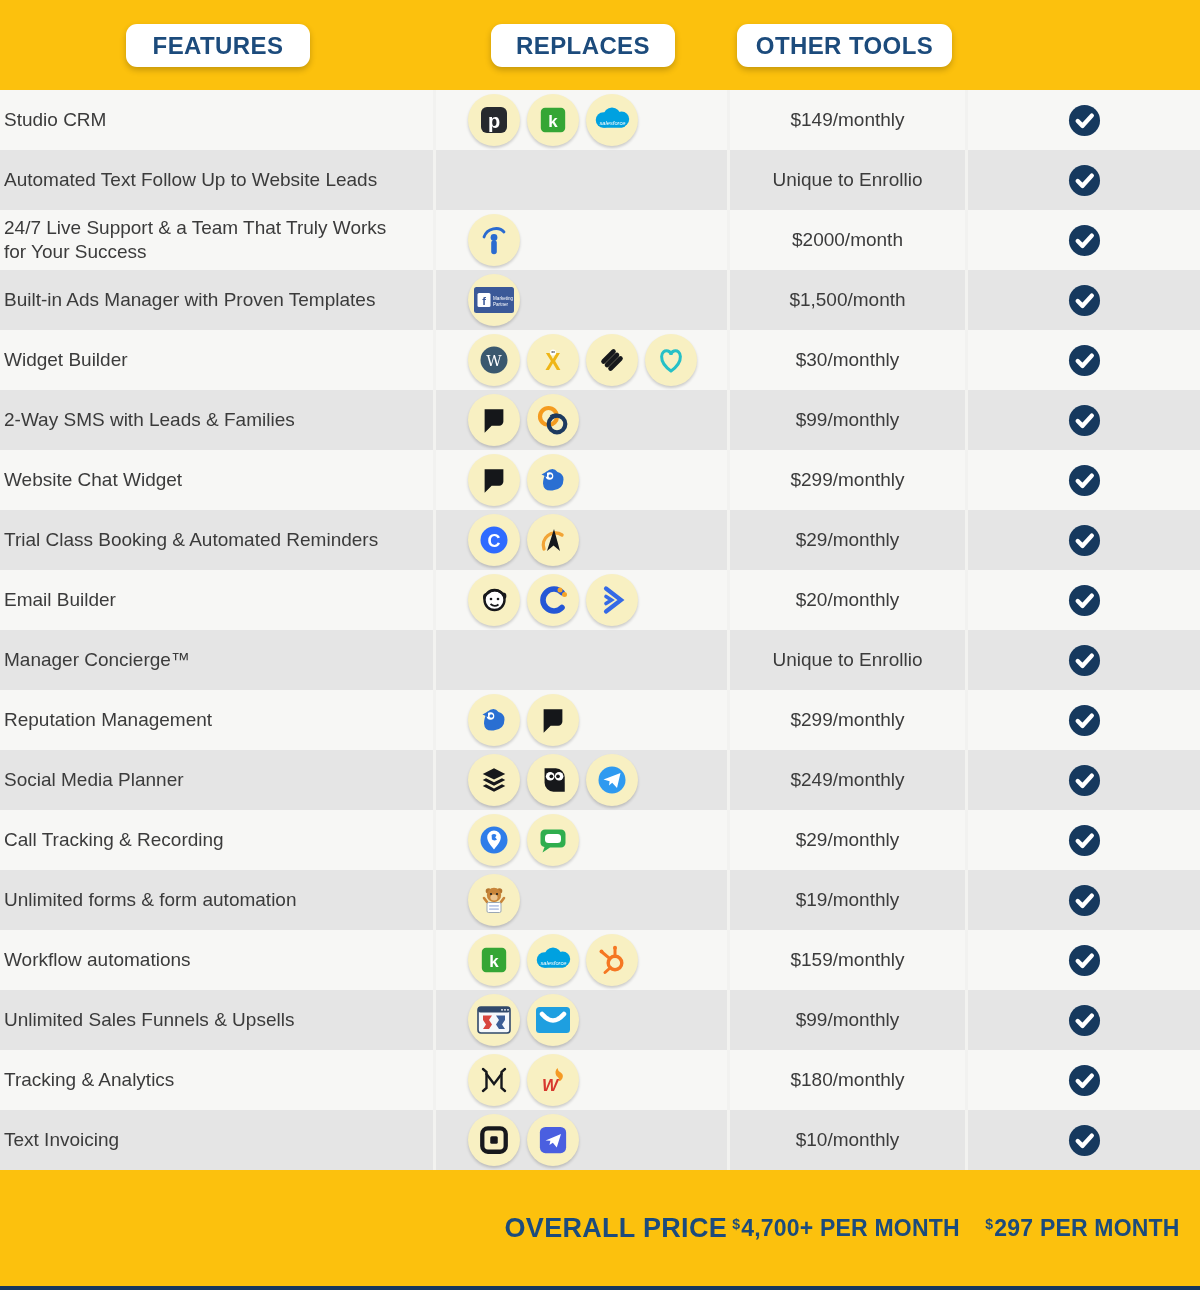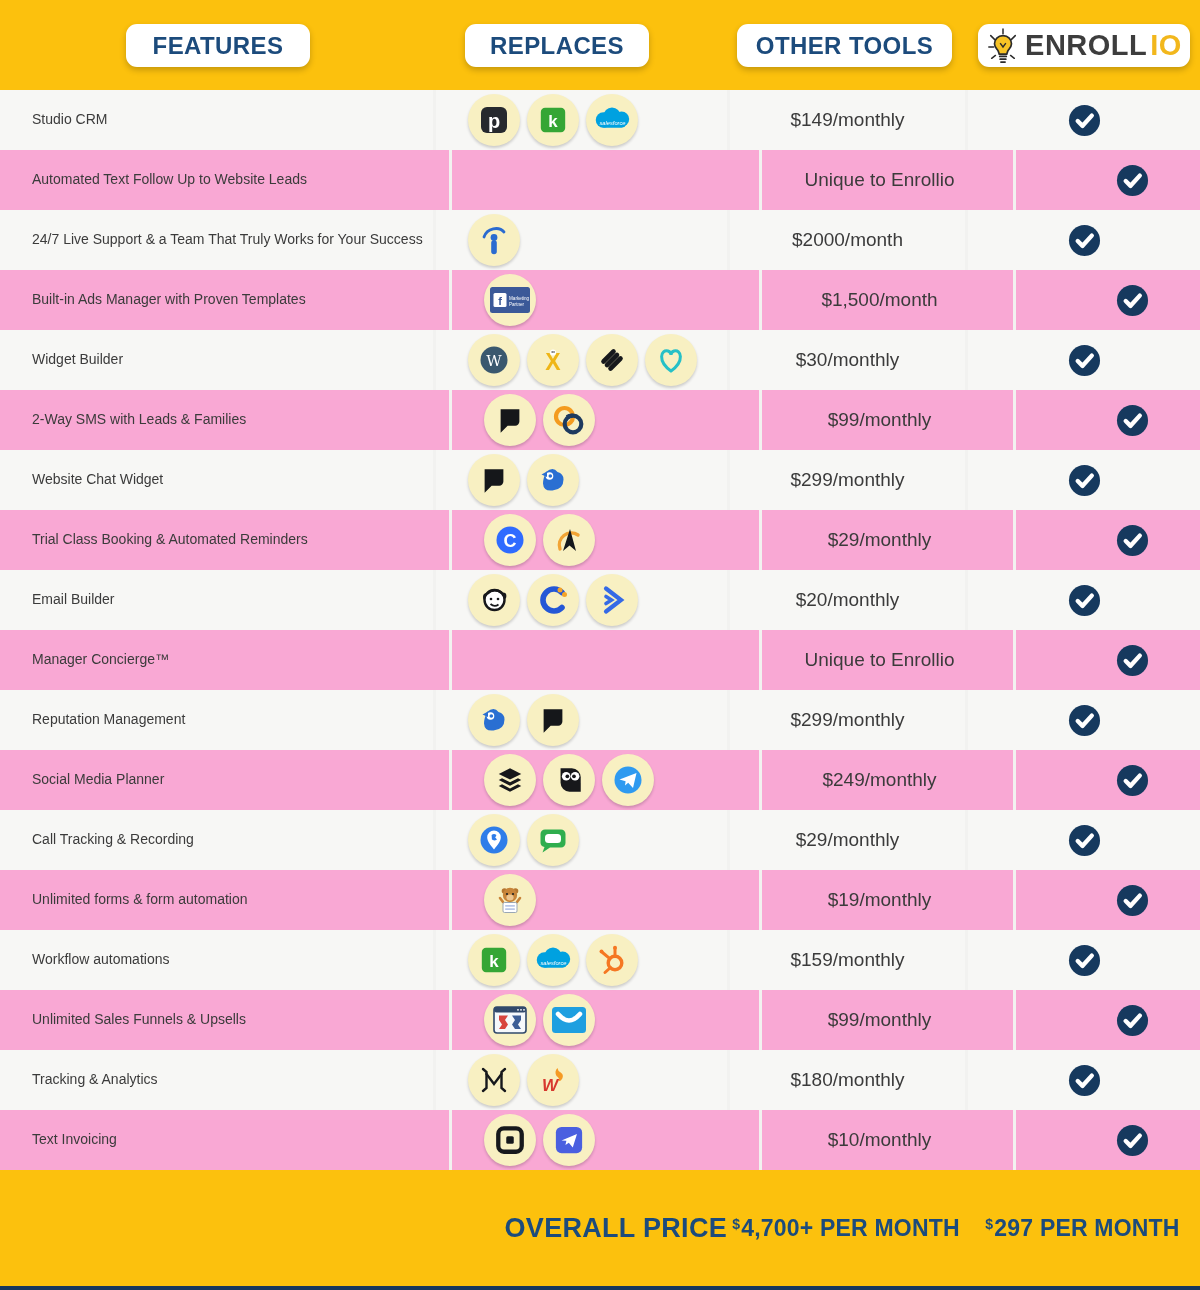--- a/index.html
+++ b/index.html
@@ -6,34 +6,34 @@
   body{width:1200px;height:1290px;font-family:"Liberation Sans",sans-serif;-webkit-font-smoothing:antialiased;}
   .page{width:1200px;height:1290px;display:flex;flex-direction:column;overflow:hidden;}
 
   
   .topbar{position:relative;flex:0 0 90px;background:#fcc10d;}
   .pill{position:absolute;top:24px;height:43px;background:#ffffff;border-radius:11px;
         display:flex;align-items:center;justify-content:center;
         box-shadow:0 3px 6px rgba(0,0,0,.22);
         color:#1c4b7c;font-weight:bold;font-size:24px;letter-spacing:.4px;}
   .pill-features{left:126px;width:184px;}
-  .pill-replaces{left:465px;width:184px;}
+  .pill-replaces{left:491px;width:184px;}
   .pill-other{left:737px;width:215px;}
   .pill-logo{left:978px;width:212px;gap:3px;}
   .logo-main{color:#3d3d3d;font-size:29px;font-weight:600;letter-spacing:.5px;}
   .logo-suffix{color:#f2b71c;font-size:29px;font-weight:600;letter-spacing:.5px;}
   .bulb{width:34px;height:38px;margin-right:2px;flex:0 0 34px;}
 
   
   .rows{flex:1 1 auto;}
   .row{display:grid;grid-template-columns:433px 294px 238px 235px;height:60px;background:#f7f7f5;}
-  .row.alt{background:#f9a8d4;gap:16px;}
+  .row.alt{background:#e5e5e5;}
   .cell{display:flex;align-items:center;box-sizing:border-box;}
   .cell + .cell{border-left:3px solid #f2f2f0;}
-  .cell.feature{padding-left:32px;font-size:14px;color:#3b3b3b;line-height:1.25;}
+  .cell.feature{padding-left:4px;font-size:19px;color:#3b3b3b;line-height:1.25;}
   .feature-text{max-width:402px;}
   .cell.replaces{padding-left:32px;gap:7px;}
   .icon-circle{width:52px;height:52px;flex:0 0 52px;border-radius:50%;background:#f8f0c2;
                display:flex;align-items:center;justify-content:center;
                box-shadow:0 2px 3px rgba(0,0,0,.18);}
   .icon-circle svg{display:block;}
   .cell.price{justify-content:center;font-size:19px;color:#3b3b3b;}
   .cell.enrollio{justify-content:center;}
   .check{display:flex;}
   .check svg{width:33px;height:33px;display:block;}
@@ -55,41 +55,20 @@
   <div class="topbar">
     <div class="pill pill-features">
       <span>FEATURES</span>
     </div>
     <div class="pill pill-replaces">
       <span>REPLACES</span>
     </div>
     <div class="pill pill-other">
       <span>OTHER TOOLS</span>
     </div>
-    <div class="pill pill-logo">
-      <svg class="bulb" viewBox="0 0 36 40">
-        <g stroke="#2b2b2b" stroke-width="1.6" stroke-linecap="round" fill="none">
-          <path d="M5 9 l4 4"></path>
-            <path d="M31 9 l-4 4"></path>
-            <path d="M3 21 h5"></path>
-            <path d="M18 2 v5"></path>
-            <path d="M6 33 l4-3"></path>
-            <path d="M30 33 l-4-3"></path>
-        </g>
-        <path d="M18 9 c-5.5 0-9 4-9 8.5 0 3.5 2.5 5.5 4 8 l1 3 h8 l1-3 c1.5-2.5 4-4.5 4-8 C27 13 23.5 9 18 9z" fill="#f7c325" stroke="#2b2b2b" stroke-width="1.8"></path>
-        <g stroke="#2b2b2b" stroke-width="1.8" stroke-linecap="round" fill="none">
-          <path d="M14.5 31 h7"></path>
-            <path d="M15 34 h6"></path>
-            <path d="M15.8 37 h4.4"></path>
-        </g>
-        <path d="M15 17 l3 4 3-4" fill="none" stroke="#2b2b2b" stroke-width="1.5"></path>
-      </svg>
-      <span class="logo-main">ENROLL</span>
-        <span class="logo-suffix">IO</span>
-    </div>
   </div>
 
   <div class="rows" id="rows">
       <div class="row">
         <div class="cell feature">
           <span class="feature-text">Studio CRM</span>
         </div>
         <div class="cell replaces">
           <span class="icon-circle">
             <svg width="32" height="32" viewBox="0 0 32 32">

